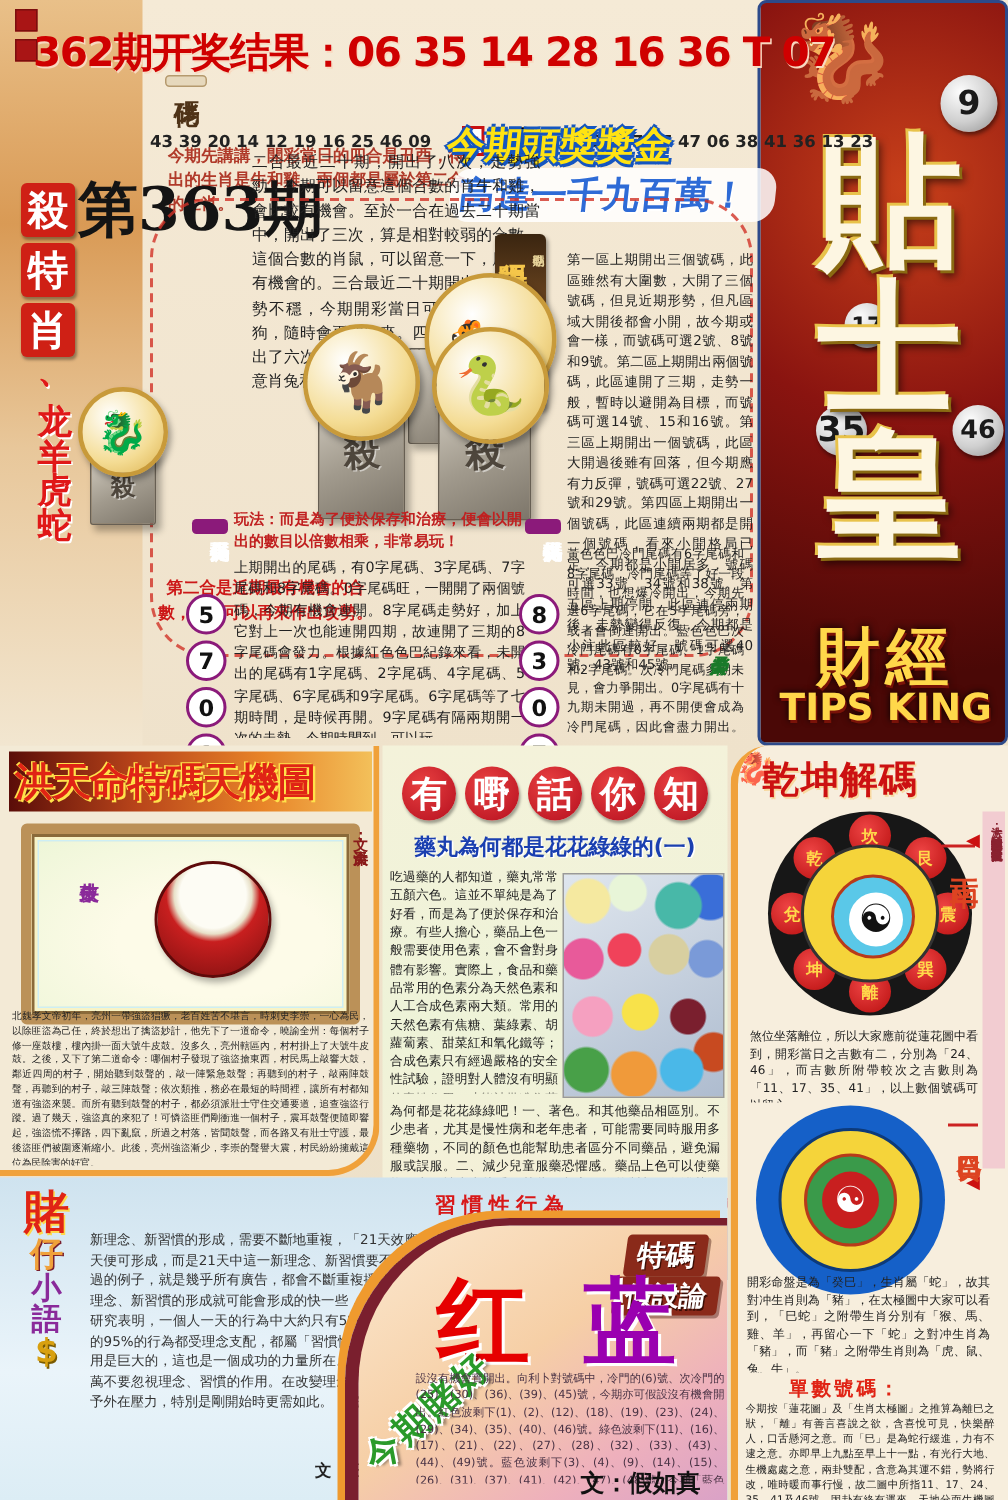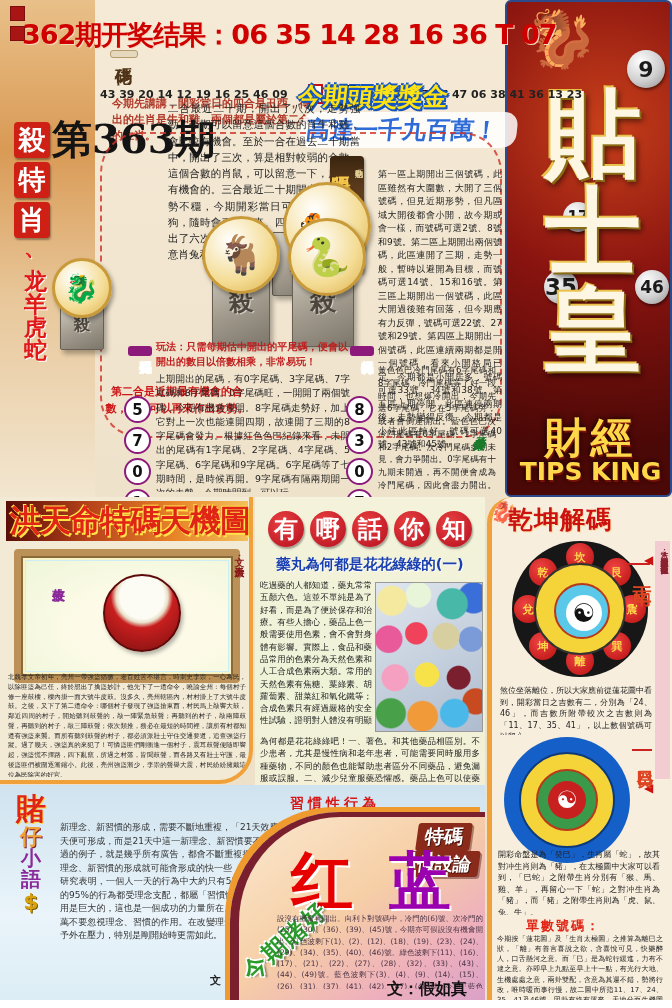--- a/index.html
+++ b/index.html
@@ -78,21 +78,21 @@
     box-shadow:1px 2px 3px rgba(0,0,0,.5);}
   .poster-char{font-size:96px;font-weight:bold;color:#fdf6e2;line-height:1.02;text-align:center;
     text-shadow:2px 2px 0 #8a6a12,-2px -2px 0 #e8c24a,3px 4px 6px rgba(0,0,0,.6);}
   .poster-sub{font-size:42px;font-weight:bold;color:#ffd84a;letter-spacing:4px;text-align:center;
     text-shadow:1px 2px 0 #7a1208,0 0 6px #000;}
   .poster-sub-en{font-size:25px;font-weight:bold;color:#ffd84a;text-align:center;letter-spacing:0px;
     text-shadow:1px 2px 0 #7a1208,0 0 5px #000;}
   
   .hong{left:0;top:497px;width:253px;height:287px;background:#f3ead6;border-right:4px solid #f0a13a;
     border-bottom:4px solid #f0a13a;border-radius:0 0 34px 0;box-sizing:border-box;overflow:hidden;}
-  .hong-title{left:6px;top:4px;width:242px;height:40px;font-size:31px;font-weight:bold;color:#e02415;
+  .hong-title{left:6px;top:4px;width:242px;height:40px;font-size:26px;font-weight:bold;color:#e02415;
     white-space:nowrap;letter-spacing:-1px;display:flex;align-items:center;
     background:linear-gradient(90deg,#5a0d08,#b8441a 35%,#e88428 70%,#f3c05a);
     text-shadow:1.5px 1.5px 0 #ffe24a,-1px -1px 0 #ffe24a;padding-left:4px;box-sizing:border-box;}
   .hong-frame{left:14px;top:52px;width:212px;height:120px;background:#f8f3c6;
     border:7px solid #bb9158;border-radius:4px;box-shadow:inset 0 0 0 2px #8a6a3a;}
   .hong-frame::before{content:"";position:absolute;inset:4px;border:1px solid #cdeef5;
     background:radial-gradient(ellipse at 60% 60%,#fdfbe8 40%,#eef6d8);}
   .drum{position:absolute;left:82px;top:18px;width:74px;height:74px;border-radius:50%;
     background:radial-gradient(circle at 50% 28%,#fdfcf4 0 34%,#e8e0c8 40%,#c81f1f 48%,#7c0f0f 100%);
     border:2px solid #5e0a0a;box-shadow:2px 3px 4px rgba(0,0,0,.3);}
@@ -267,21 +267,21 @@
 
   <div class="abs rem-note">第二合是近期最有機會的合數，應該可以再來作出攻勢。</div>
 
   <div class="abs tail-label vrt" style="left:128px;top:346px;">孖尾碼提供</div>
   <div class="abs" style="left:124px;top:396px;">
     <div class="tail-circle">5</div>
     <div class="tail-circle">7</div>
     <div class="tail-circle">0</div>
     <div class="tail-circle">1</div>
   </div>
-  <div class="abs howto" style="left:156px;top:340px;width:192px;">玩法：只需每期估中開出的平尾碼，便會以開出的數目以倍數相乘，非常易玩！</div>
+  <div class="abs howto" style="left:156px;top:340px;width:192px;">玩法：而是為了便於保存和治療，便會以開出的數目以倍數相乘，非常易玩！</div>
   <div class="abs tailbody" style="left:156px;top:372px;width:194px;height:120px;overflow:hidden;">上期開出的尾碼，有0字尾碼、3字尾碼、7字尾碼和8字尾碼。0字尾碼旺，一開開了兩個號碼，今期有機會連開。8字尾碼走勢好，加上它對上一次也能連開四期，故連開了三期的8字尾碼會發力。根據紅色色巴紀錄來看，未開出的尾碼有1字尾碼、2字尾碼、4字尾碼、5字尾碼、6字尾碼和9字尾碼。6字尾碼等了七期時間，是時候再開。9字尾碼有隔兩期開一次的走勢，今期時間到，可以玩。</div>
 
   <div class="abs tail-label vrt" style="left:350px;top:346px;">特尾碼提供</div>
   <div class="abs" style="left:346px;top:396px;">
     <div class="tail-circle">8</div>
     <div class="tail-circle">3</div>
     <div class="tail-circle">0</div>
     <div class="tail-circle">7</div>
   </div>
   <div class="abs tailbody" style="left:378px;top:364px;width:118px;height:126px;font-size:8.5px;overflow:hidden;">黃色色巴冷門尾碼有6字尾碼和8字尾碼，冷門尾碼等了好一段時間，也想爆冷開出，今期先選6字尾碼，它在5字尾碼旁，或者會倒運開出。藍色色巴次冷門尾碼有0字尾碼、1字尾碼和2字尾碼。次冷門尾碼多期未見，會力爭開出。0字尾碼有十九期未開過，再不開便會成為冷門尾碼，因此會盡力開出。熱門尾碼有3字尾碼、4字尾碼、5字尾碼、7字尾碼和9字尾碼。熱門尾碼走勢不錯，一定要追。9字尾碼爆冷後已休息了四期，是時候重開。</div>

